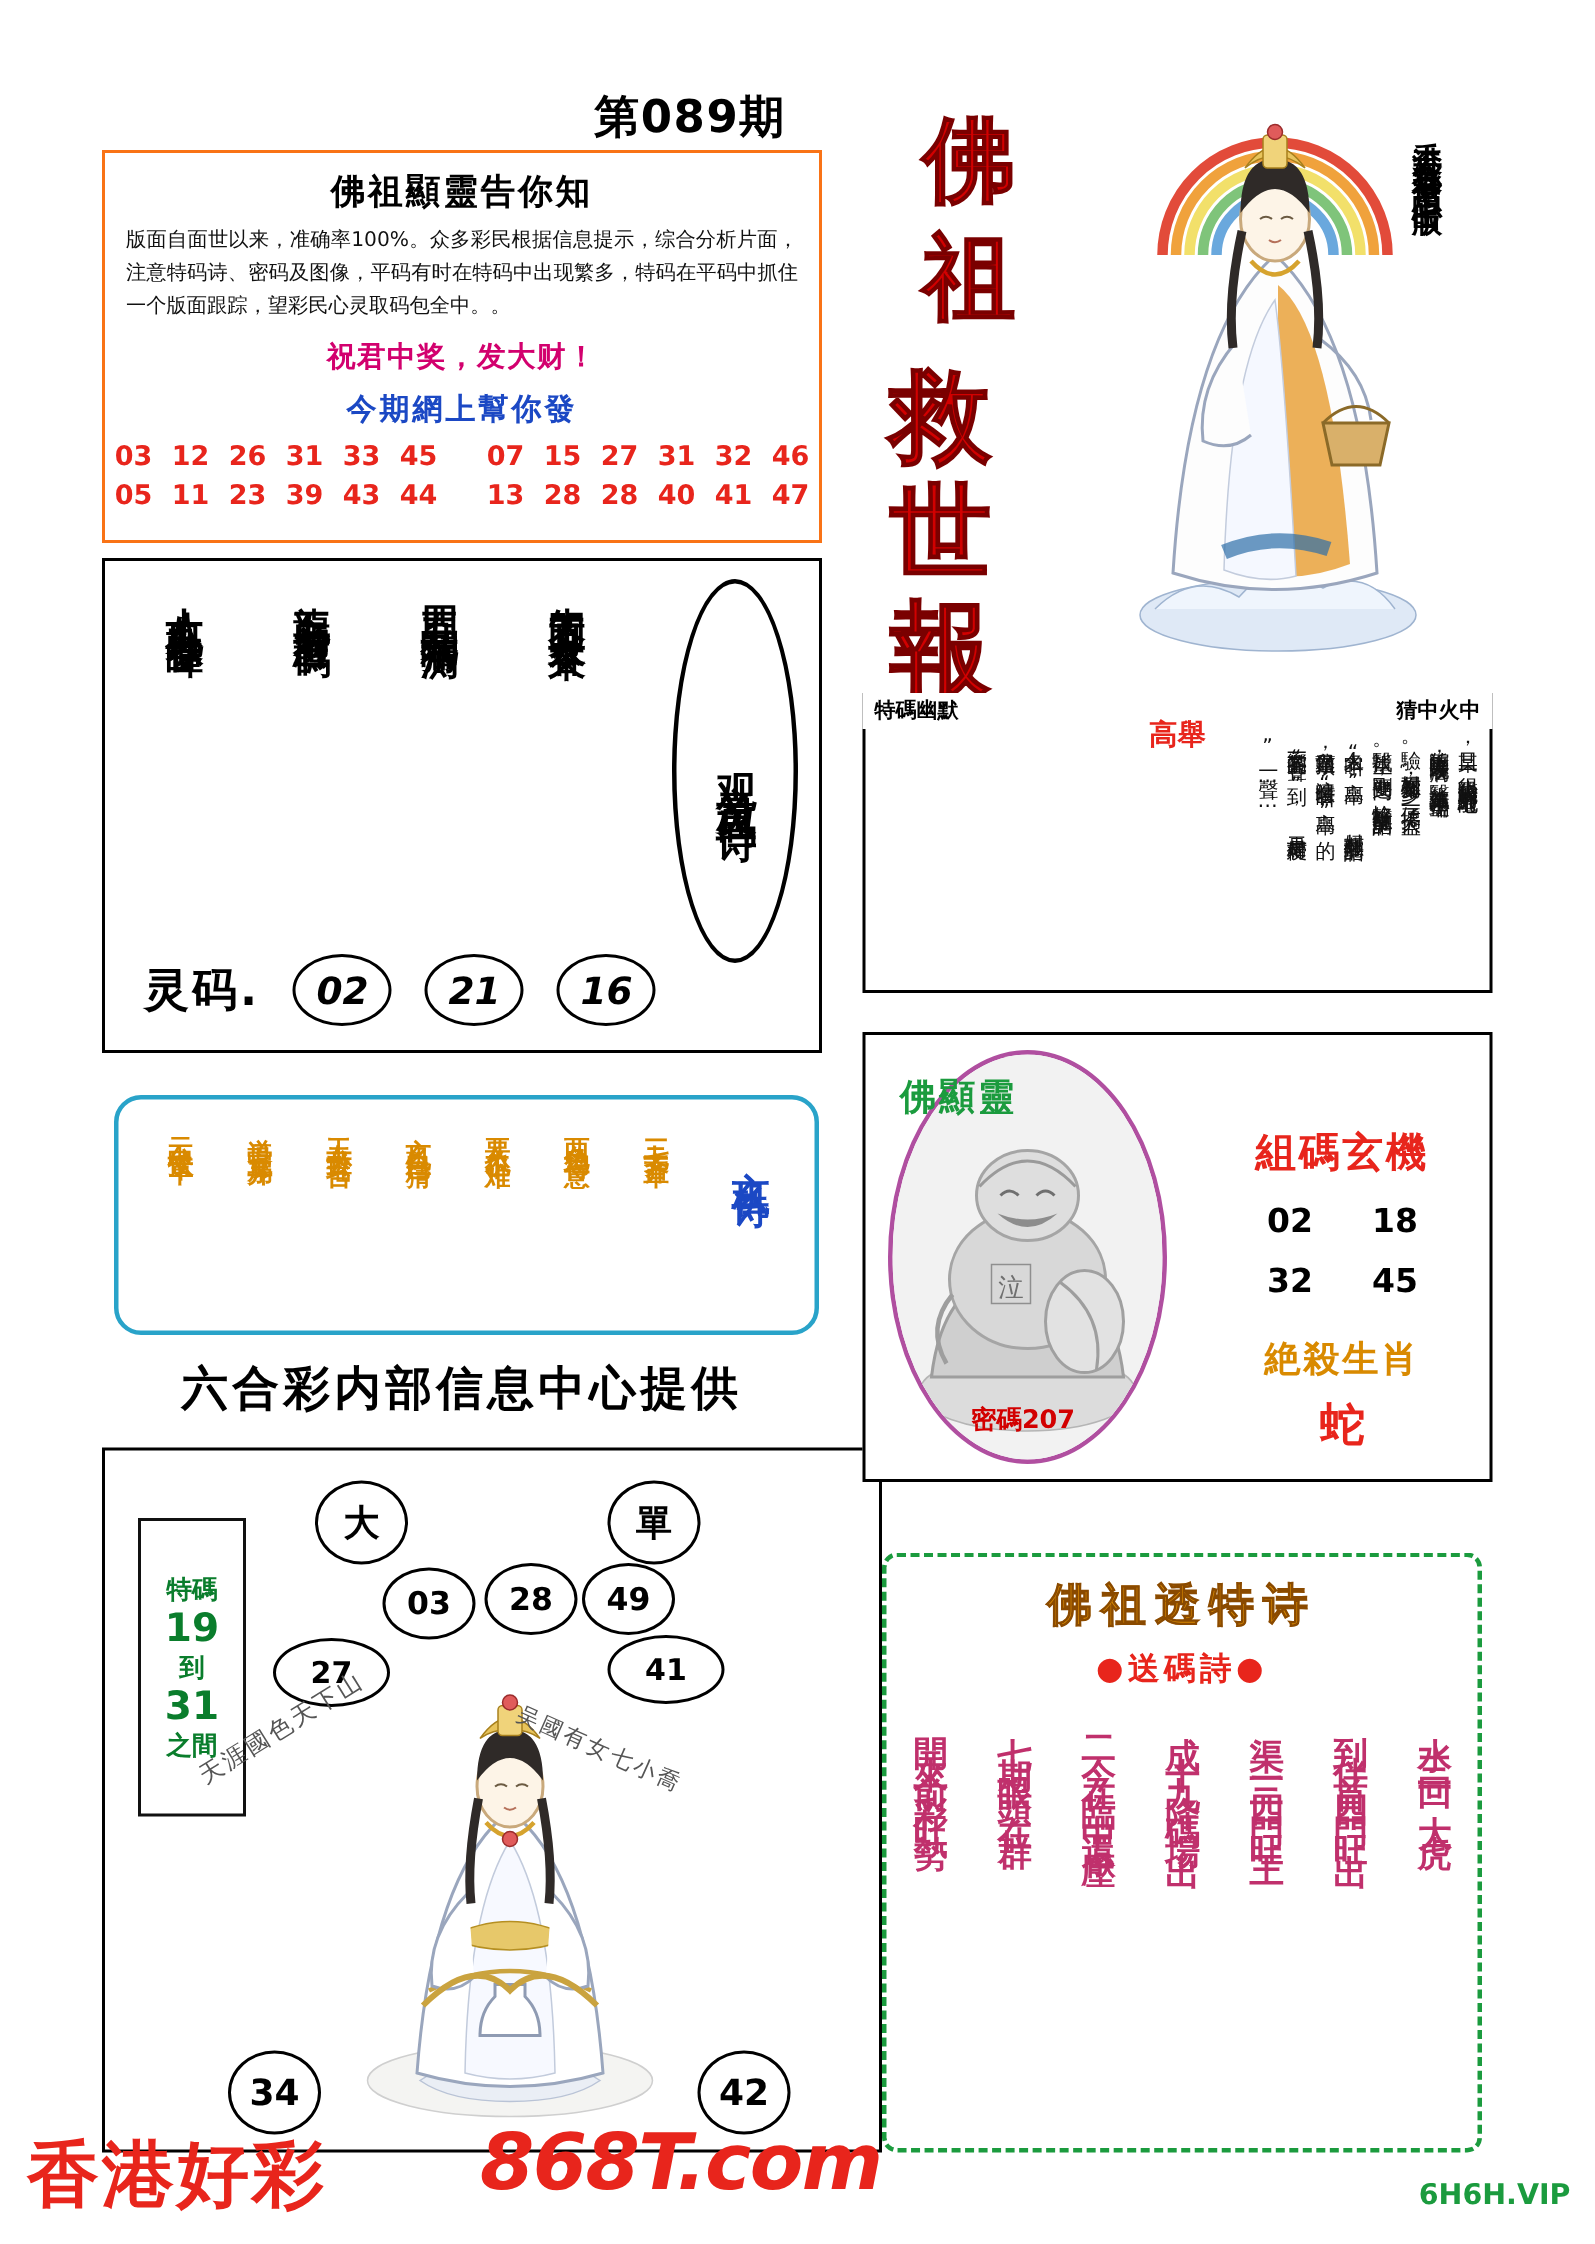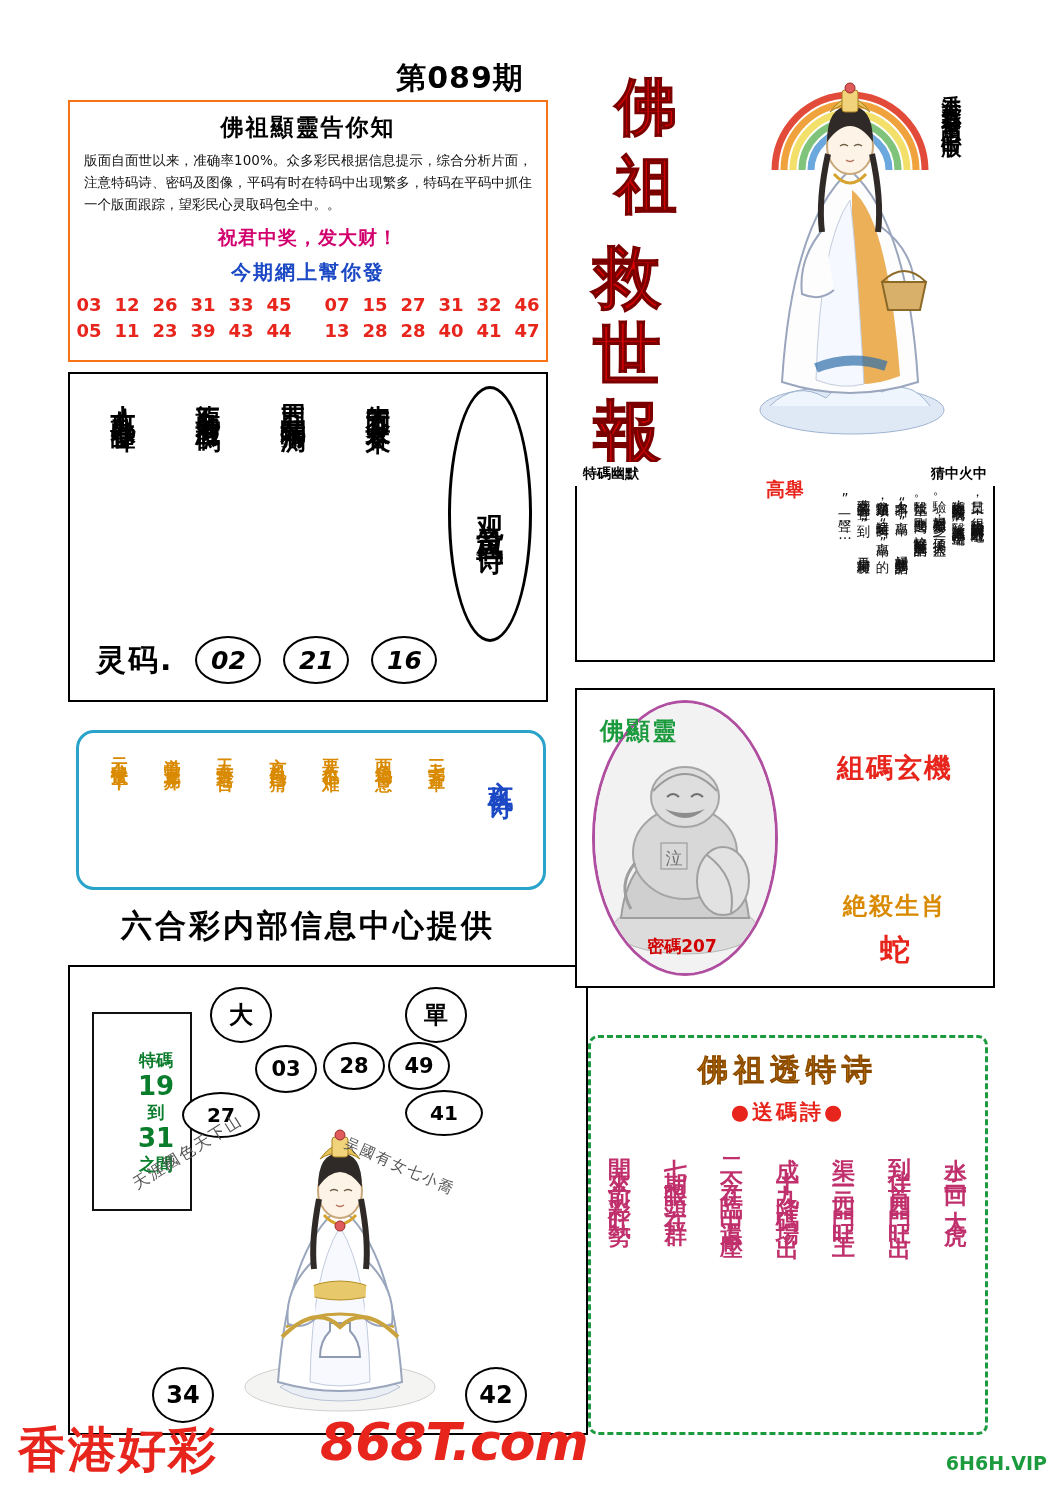--- a/index.html
+++ b/index.html
@@ -100,21 +100,20 @@
   
   .bigbox{
     position:absolute;left:68px;top:965px;width:520px;height:470px;
     border:2px solid #000;background:#fff;box-sizing:border-box;overflow:hidden;
   }
   .temate{
     position:absolute;left:22px;top:45px;width:68px;height:195px;
     border:2px solid #111;background:#fff;
     display:flex;flex-direction:column;justify-content:center;
     line-height:26px;
-    padding-left:28px;
   }
   .temate span{display:block;text-align:center;font-weight:bold;}
   .temate .cn{font-size:17px;color:#0a7d2c;}
   .temate .big{font-size:26px;color:#0a7d2c;}
   .circ{
     position:absolute;border:2px solid #000;border-radius:50%;
     display:flex;align-items:center;justify-content:center;
     font-size:20px;font-weight:bold;background:#fff;color:#000;
   }
   .circ.med{width:58px;height:44px;font-size:21px;}
@@ -448,20 +447,28 @@
       <ellipse cx="128" cy="178" rx="26" ry="34" fill="#e2e2e2" stroke="#a0a0a0" stroke-width="2"></ellipse>
       <path d="M112 152 q30 22 24 58" fill="none" stroke="#9e9e9e" stroke-width="2"></path>
       <path d="M40 160 q-18 22 -4 46" fill="none" stroke="#9e9e9e" stroke-width="3"></path>
       <rect x="66" y="140" width="26" height="26" fill="none" stroke="#8f8f8f"></rect>
       <text x="79" y="161" font-size="17" text-anchor="middle" fill="#6f6f6f" font-family="DejaVu Sans, sans-serif">泣</text>
     </svg>
   </div>
   <div class="fo-xian-ling">佛顯靈</div>
   <div class="mima">密碼207</div>
   <div class="zuma-title">組碼玄機</div>
+  <div class="zuma-nums">
+    <div>
+      <span>02</span><span>18</span>
+    </div>
+    <div>
+      <span>32</span><span>45</span>
+    </div>
+  </div>
   <div class="jue-title">絶殺生肖</div>
   <div class="jue-val">蛇</div>
 
   <div class="toute"></div>
   <div class="toute-title">佛祖透特诗</div>
   <div class="toute-sub">●送碼詩●</div>
   <div class="toute-grid">
     <div class="vtext">水三回一大虎</div>
     <div class="vtext">到伴首四門旺出</div>
     <div class="vtext">渠二三四門旺王</div>

